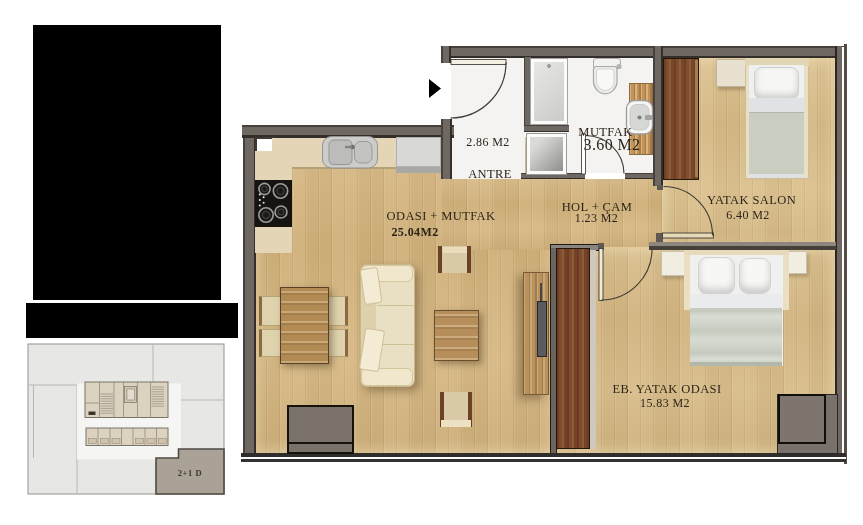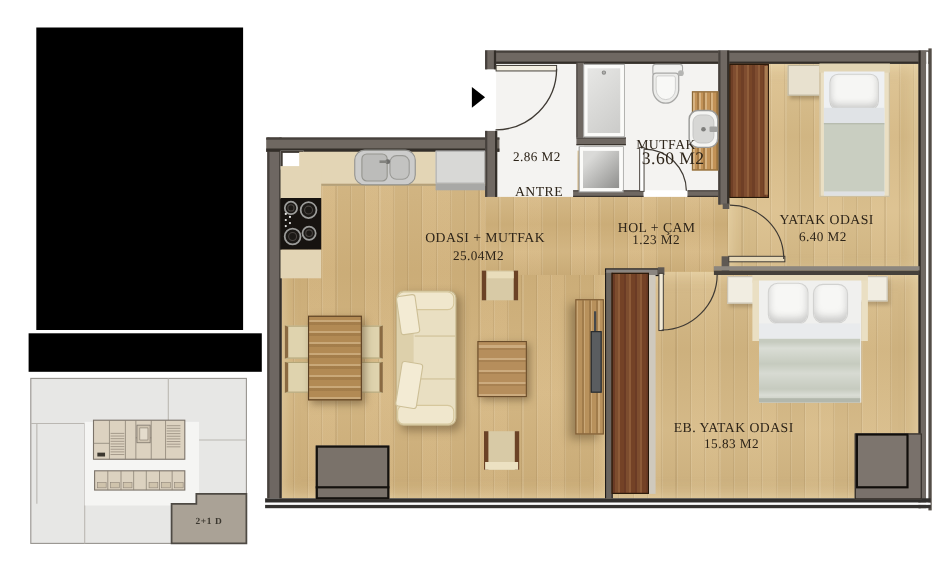--- a/index.html
+++ b/index.html
@@ -340,34 +340,34 @@
 </g>
 </g>
 
 <path d="M156,458 L178.5,458 L178.5,449 L224,449 L224,494 L156,494 Z" fill="#aaa296" stroke="#4e4a44" stroke-width="1.6"></path>
 
 <text x="190" y="476" font-family="Liberation Serif, serif" font-size="8.5" font-weight="bold" fill="#3b372f" text-anchor="middle" letter-spacing="0.6">2+1 D</text>
 </svg>
 
 <div class="lbl" style="left:441px;top:215.5px;font-size:12.5px;">ODASI + MUTFAK</div>
 
-<div class="lbl" style="left:435px;top:231.5px;font-size:12px;">25.04M2</div>
+<div class="lbl" style="left:415px;top:231.5px;font-size:12px;font-weight:bold;">25.04M2</div>
 
 <div class="lbl" style="left:490px;top:128.5px;font-size:12.5px;margin-top:45px;">ANTRE</div>
 
 <div class="lbl" style="left:488px;top:141.5px;font-size:12px;">2.86 M2</div>
 
 <div class="lbl" style="left:605.5px;top:131.5px;font-size:12.5px;">MUTFAK</div>
 
 <div class="lbl" style="left:604px;top:144.5px;font-size:16px;padding-left:16px;">3.60 M2</div>
 
 <div class="lbl" style="left:597px;top:206.5px;font-size:12.5px;">HOL + ÇAM</div>
 
 <div class="lbl" style="left:596.5px;top:217.5px;font-size:12px;">1.23 M2</div>
 
-<div class="lbl" style="left:751.5px;top:199.5px;font-size:12.5px;">YATAK ODASI</div>
+<div class="lbl" style="left:751.5px;top:199.5px;font-size:12.5px;">YATAK SALON</div>
 
 <div class="lbl" style="left:748px;top:215px;font-size:12px;">6.40 M2</div>
 
 <div class="lbl" style="left:667px;top:388.5px;font-size:12.5px;">EB. YATAK ODASI</div>
 
 <div class="lbl" style="left:665px;top:402.5px;font-size:12px;">15.83 M2</div>
 </div>
 
 </body></html>

